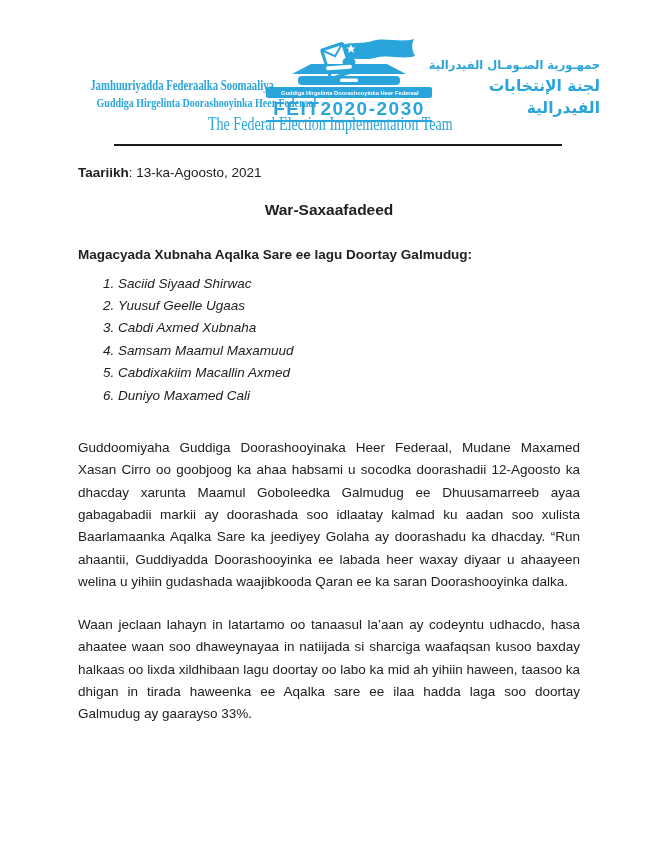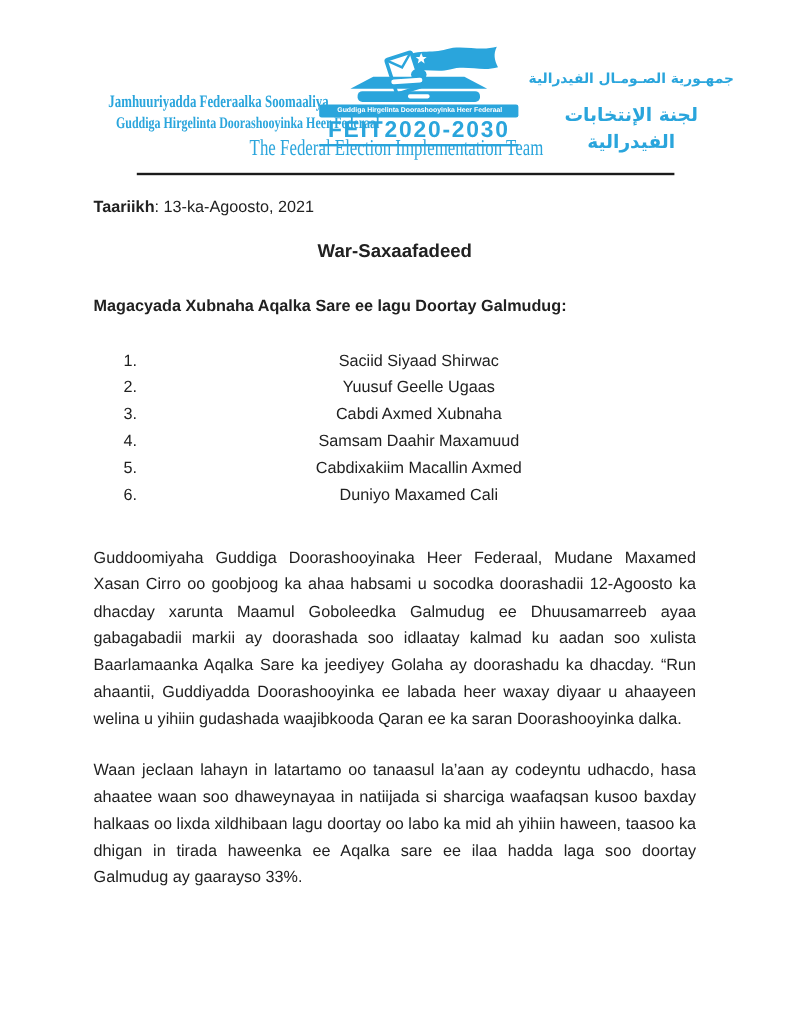--- a/index.html
+++ b/index.html
@@ -29,44 +29,44 @@
     line-height:11px; overflow:hidden; margin-top:1px;
   }
   .logo-banner .fit { display:inline-block; transform:scale(0.82); transform-origin:center; }
   .logo-feit {
     margin-top:1px; font-size:19px; font-weight:bold; letter-spacing:1.5px;
     color:var(--accent); line-height:20px; white-space:nowrap;
     border-bottom:2px solid var(--accent); padding-bottom:1px;
   }
 
   .lh-right {
-    position:absolute; top:57px; right:44px; width:180px; text-align:center;
+    position:absolute; top:57px; right:60px; width:180px; 
     direction:rtl; color:var(--accent); font-family:"DejaVu Sans", sans-serif;
   }
   .lh-right .a1 { font-size:11.5px; font-weight:bold; line-height:16px; }
-  .lh-right .a2 { font-size:15.5px; font-weight:bold; line-height:22px; margin-top:12px; }
+  .lh-right .a2 { font-size:15.5px; font-weight:bold; line-height:22px; margin-top:2px; }
 
   .lh-sub {
     position:absolute; top:112px; left:0; width:100%; text-align:center;
     color:var(--accent); font-family:"Liberation Serif", serif; font-size:19px;
     line-height:24px; white-space:nowrap;
   }
   .divider { position:absolute; top:144px; left:114px; width:448px; border-top:2px solid var(--rule); }
 
   
   .doc {
     position:absolute; top:150px; left:78px; width:502px;
     font-size:13.5px; line-height:22.3px; text-align:justify;
   }
   .date-line { text-align:left; margin-top:12px; }
   .date-line .b { font-weight:bold; }
   .doc-title { text-align:center; font-size:15.5px; font-weight:bold; line-height:22px; margin-top:15px; }
   .para-1 { margin-top:7px; }
   .list-heading { font-size:13.5px; font-weight:bold; text-align:left; margin-top:23px; }
-  ol.members { margin-top:23px; padding-left:40px; list-style:decimal outside; text-align:center; }
+  ol.members { margin-top:6px; padding-left:40px; list-style:decimal outside; text-align:left;font-style:italic; }
   ol.members li { line-height:22.4px; }
   .para-2 { margin-top:30px; }
   .para-3 { margin-top:21px; }
 </style>
 </head>
 <body>
 
 <div class="page">
 
   <header>
@@ -120,21 +120,21 @@
 
     <h1 class="doc-title">War-Saxaafadeed</h1>
 
 
     <h2 class="list-heading">Magacyada Xubnaha Aqalka Sare ee lagu Doortay Galmudug:</h2>
 
     <ol class="members">
         <li>Saciid Siyaad Shirwac</li>
         <li>Yuusuf Geelle Ugaas</li>
         <li>Cabdi Axmed Xubnaha</li>
-        <li>Samsam Daahir Maxamuud</li>
+        <li>Samsam Maamul Maxamuud</li>
         <li>Cabdixakiim Macallin Axmed</li>
         <li>Duniyo Maxamed Cali</li>
       </ol>
 
     <p class="para-2">Guddoomiyaha Guddiga Doorashooyinaka Heer Federaal, Mudane Maxamed Xasan Cirro oo goobjoog ka ahaa habsami u socodka doorashadii 12-Agoosto ka dhacday xarunta Maamul Goboleedka Galmudug ee Dhuusamarreeb ayaa gabagabadii markii ay doorashada soo idlaatay kalmad ku aadan soo xulista Baarlamaanka Aqalka Sare ka jeediyey Golaha ay doorashadu ka dhacday. “Run ahaantii, Guddiyadda Doorashooyinka ee labada heer waxay diyaar u ahaayeen welina u yihiin gudashada waajibkooda Qaran ee ka saran Doorashooyinka dalka.</p>
 
     <p class="para-3">Waan jeclaan lahayn in latartamo oo tanaasul la’aan ay codeyntu udhacdo, hasa ahaatee waan soo dhaweynayaa in natiijada si sharciga waafaqsan kusoo baxday halkaas oo lixda xildhibaan lagu doortay oo labo ka mid ah yihiin haween, taasoo ka dhigan in tirada haweenka ee Aqalka sare ee ilaa hadda laga soo doortay Galmudug ay gaarayso 33%.</p>
 
   </main>
 </div>

